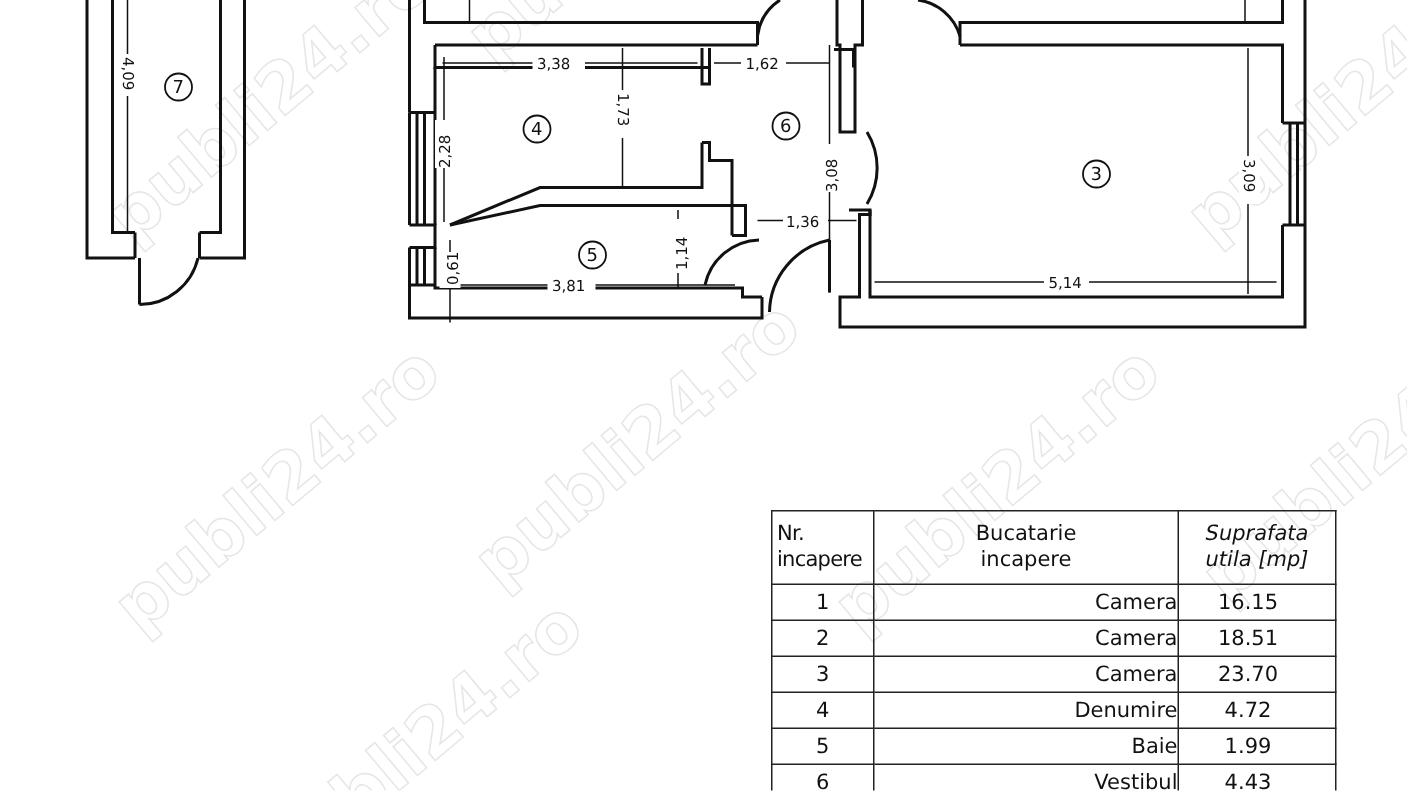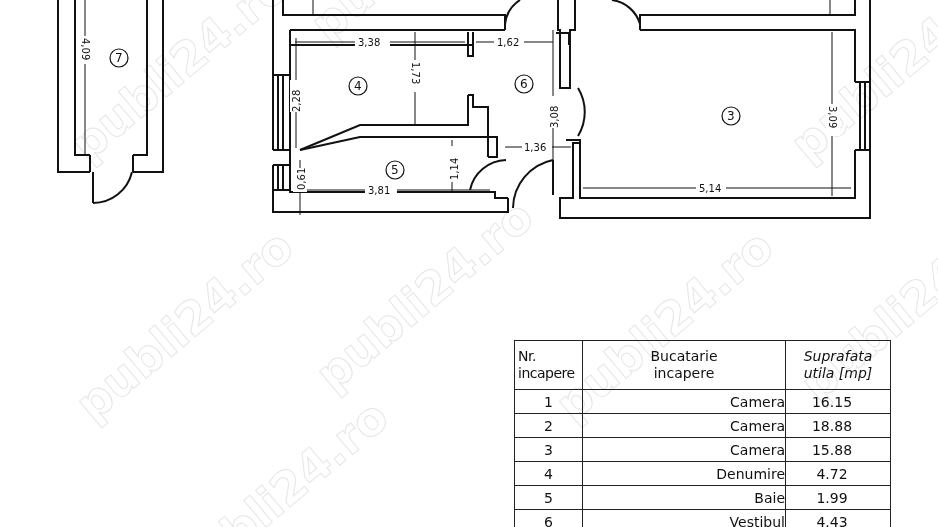--- a/index.html
+++ b/index.html
@@ -187,26 +187,26 @@
   </thead>
   <tbody>
     <tr>
       <td class="c-nr">1</td>
       <td class="c-name">Camera</td>
       <td class="c-area">16.15</td>
     </tr>
     <tr>
       <td class="c-nr">2</td>
       <td class="c-name">Camera</td>
-      <td class="c-area">18.88</td>
+      <td class="c-area">18.51</td>
     </tr>
     <tr>
       <td class="c-nr">3</td>
       <td class="c-name">Camera</td>
-      <td class="c-area">15.88</td>
+      <td class="c-area">23.70</td>
     </tr>
     <tr>
       <td class="c-nr">4</td>
       <td class="c-name">Denumire</td>
       <td class="c-area">4.72</td>
     </tr>
     <tr>
       <td class="c-nr">5</td>
       <td class="c-name">Baie</td>
       <td class="c-area">1.99</td>

